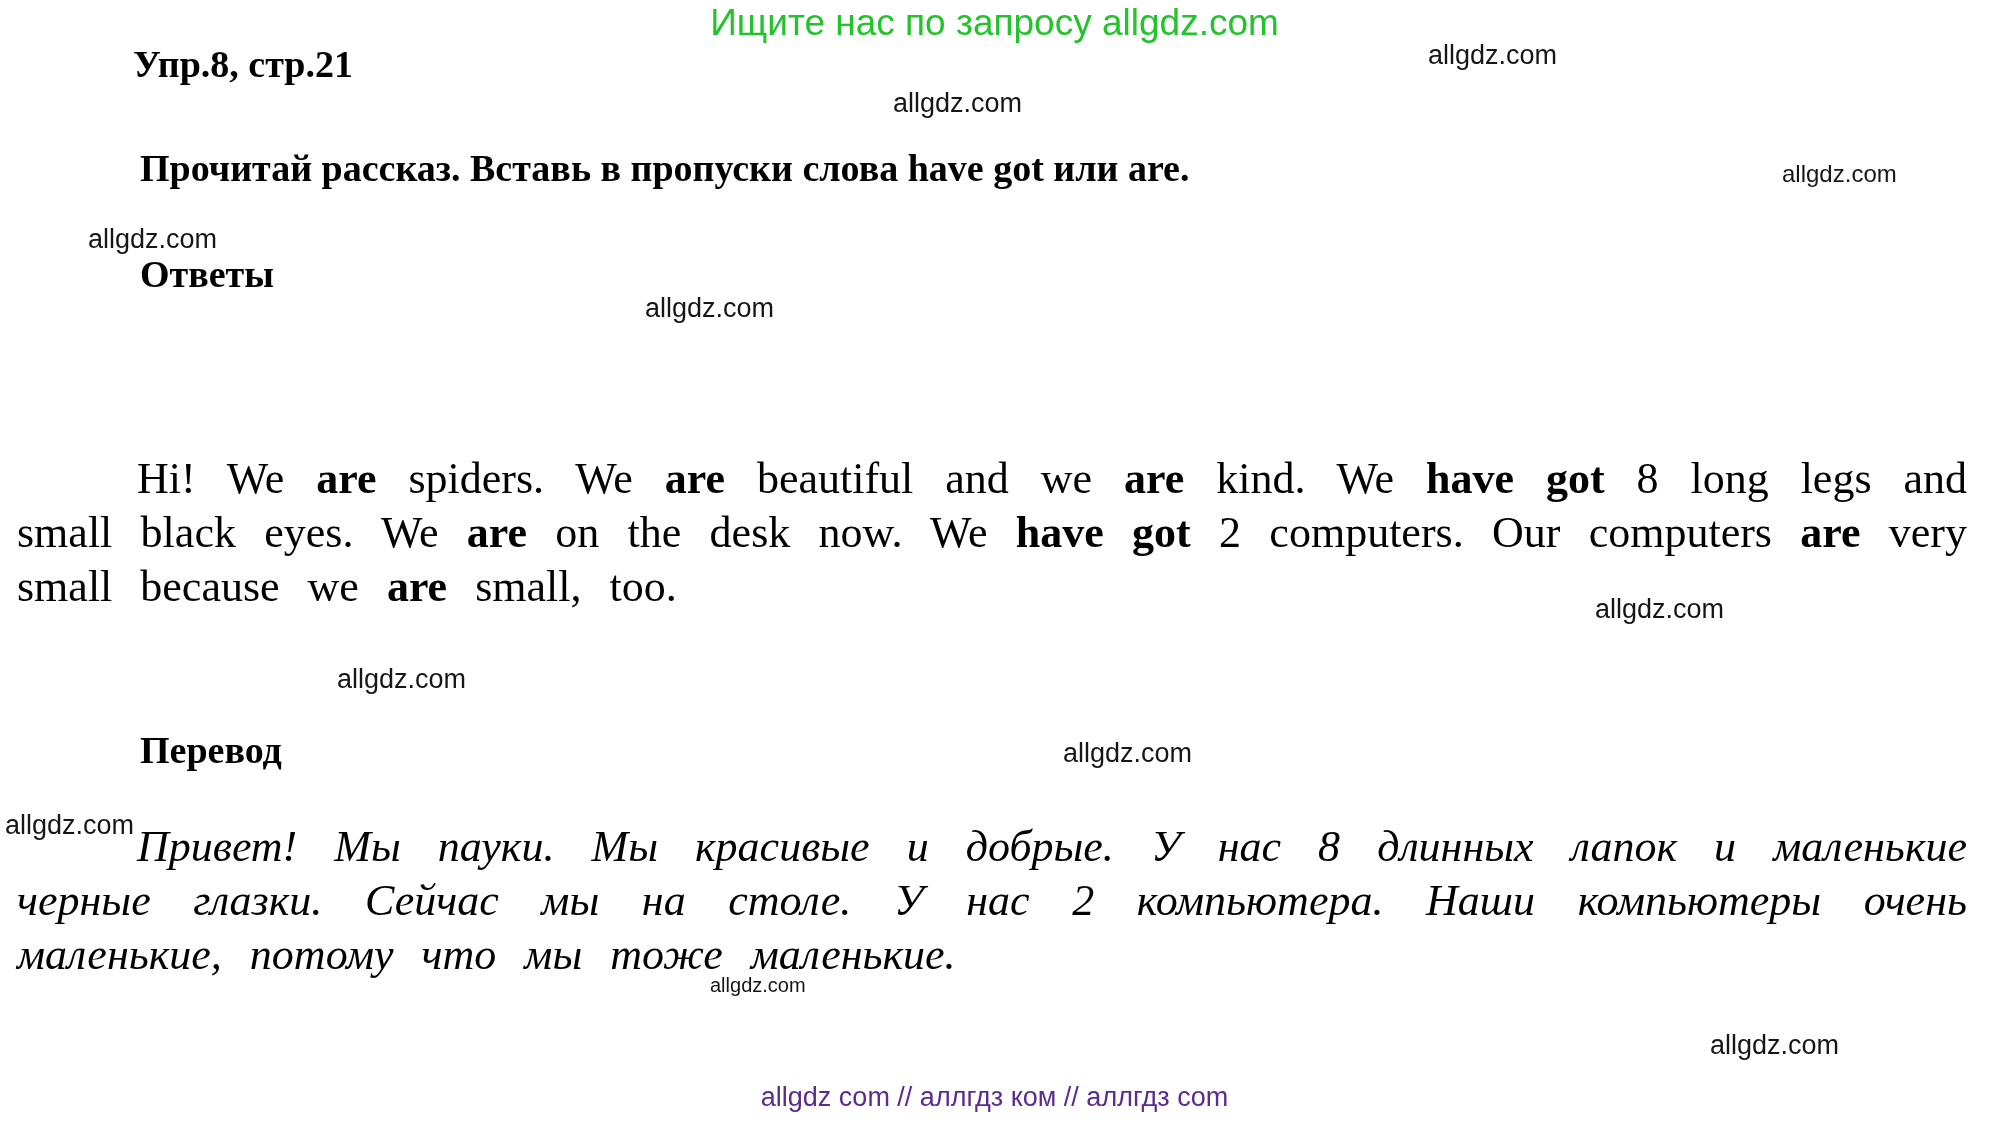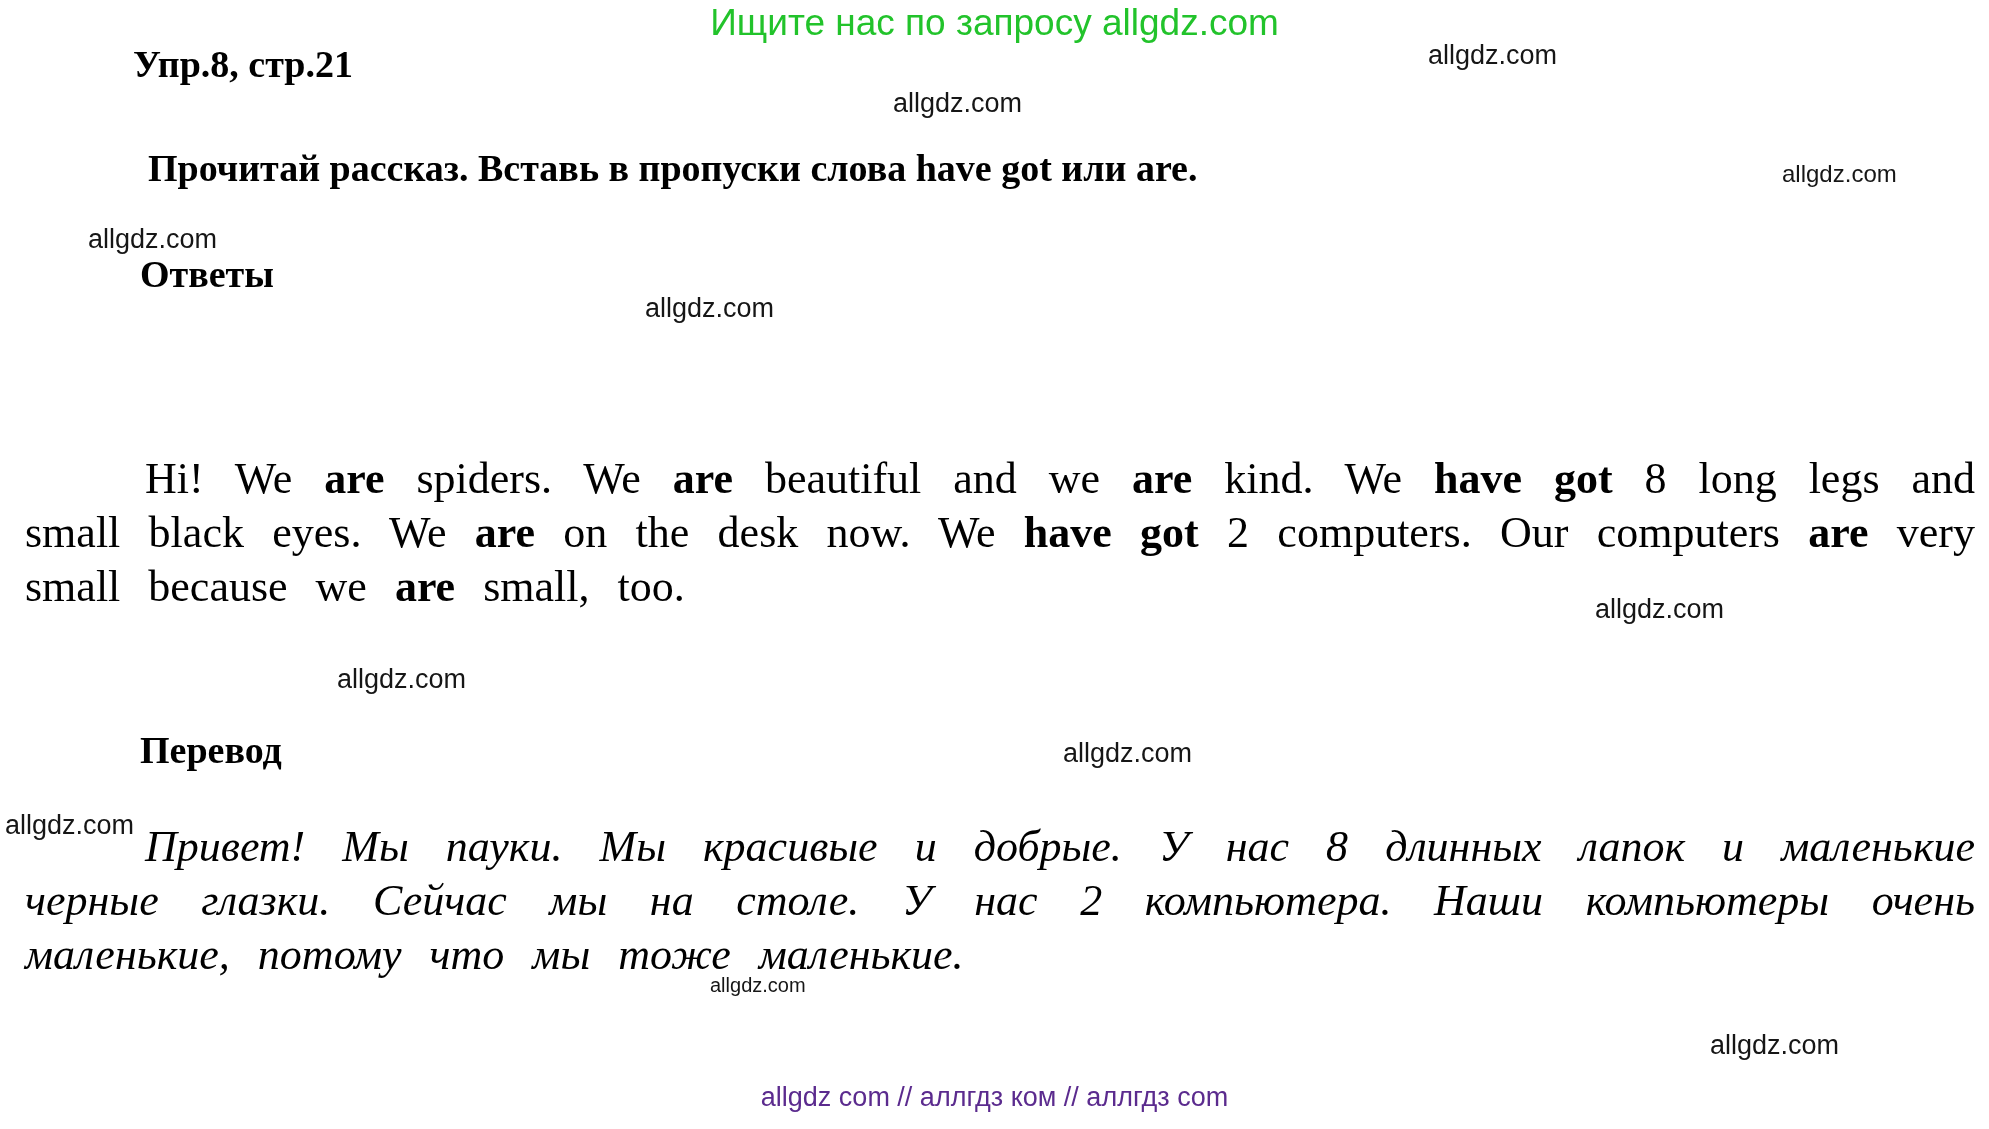--- a/index.html
+++ b/index.html
@@ -39,21 +39,20 @@
   }
   .para {
     position: absolute;
     left: 17px;
     width: 1950px;
     font-size: 44px;
     line-height: 54px;
     text-align: justify;
     text-indent: 120px;
     word-spacing: 17px;
-    margin-left: 8px;
   }
   .para .b { font-weight: bold; }
   .footer {
     position: absolute;
     top: 1082px;
     left: 0;
     width: 100%;
     text-align: center;
     font-family: "Liberation Sans", sans-serif;
     font-size: 27px;
@@ -64,21 +63,21 @@
 <body>
 
 <div class="banner">Ищите нас по запросу allgdz.com</div>
 
 <span class="wm" style="left:1428px; top:40px;">allgdz.com</span>
 
 <div class="heading" style="left:133px; top:42px;">Упр.8, стр.21</div>
 
 <span class="wm" style="left:893px; top:88px;">allgdz.com</span>
 
-<div class="heading" style="left:148px; top:146px;">Прочитай рассказ. Вставь в пропуски слова have got или are.</div>
+<div class="heading" style="left:140px; top:146px;">Прочитай рассказ. Вставь в пропуски слова have got или are.</div>
 
 <span class="wm md" style="left:1782px; top:160px;">allgdz.com</span>
 
 <span class="wm" style="left:88px; top:224px;">allgdz.com</span>
 
 <div class="heading" style="left:140px; top:252px;">Ответы</div>
 
 <span class="wm" style="left:645px; top:293px;">allgdz.com</span>
 
 <p class="para" style="top:452px;"><span>Hi! We </span><span class="b">are</span><span> spiders. We </span><span class="b">are</span><span> beautiful and we </span><span class="b">are</span><span> kind. We </span><span class="b">have got</span><span> 8 long legs and small black eyes. We </span><span class="b">are</span><span> on the desk now. We </span><span class="b">have got</span><span> 2 computers. Our computers </span><span class="b">are</span><span> very small because we </span><span class="b">are</span><span> small, too.</span></p>

